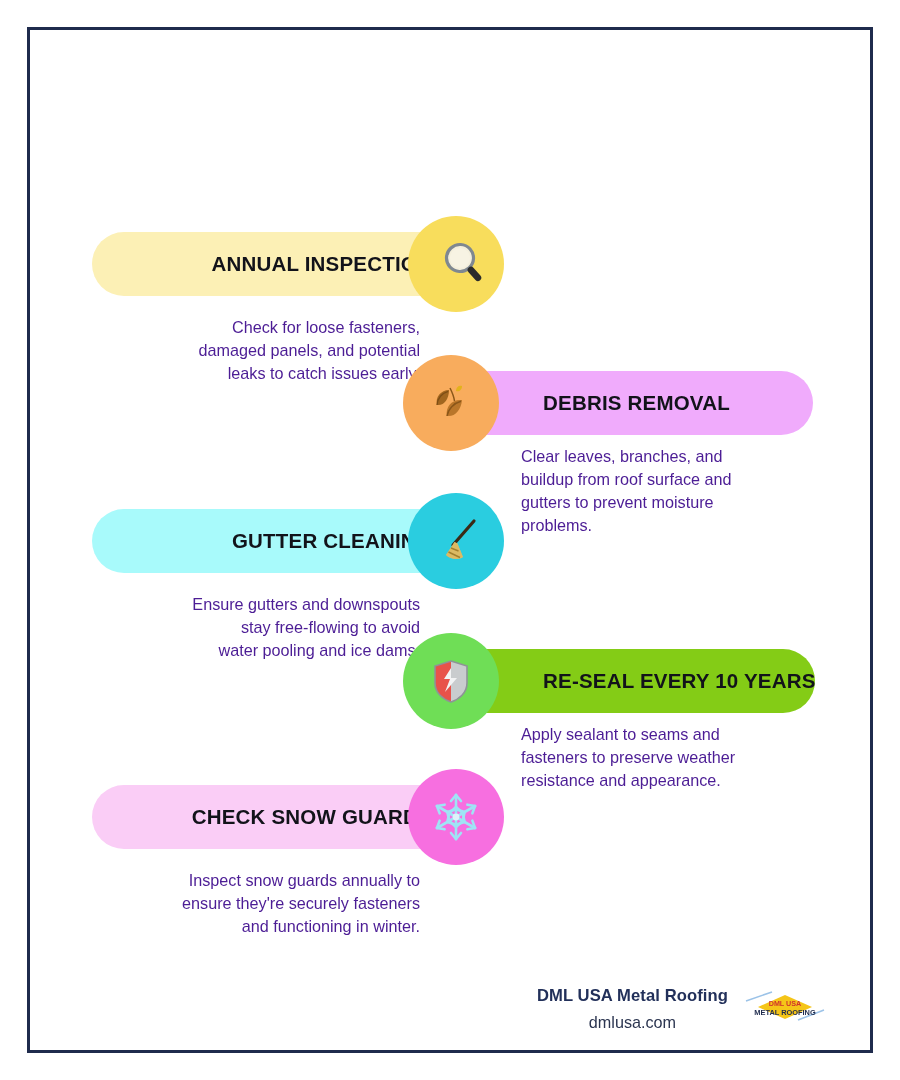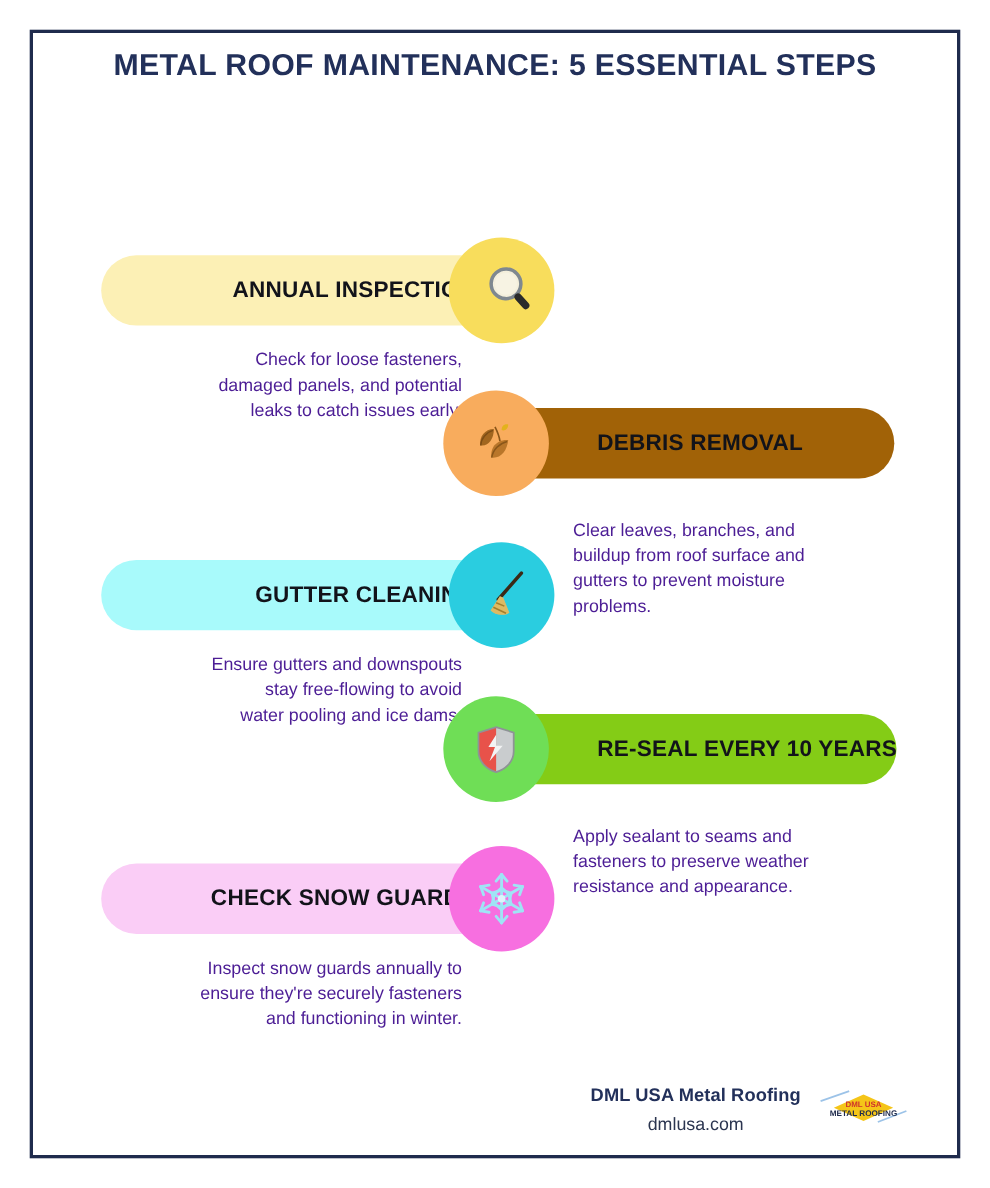--- a/index.html
+++ b/index.html
@@ -93,21 +93,21 @@
   
   .step.left .pill  { left: 0; }
   .step.left .pill-label { margin-left: auto; margin-right: 38px; }
   .step.left .circle { left: 316px; top: -16px; }
   .step.left .desc  { text-align: right; right: 78px; top: 84px; }
 
   
   .step.right .pill  { left: 50px; }
   .step.right .pill-label { margin-left: 90px; }
   .step.right .circle { left: 0; top: -16px; }
-  .step.right .desc  { text-align: left; left: 118px; top: 100px; }
+  .step.right .desc  { text-align: left; left: 118px; top: 74px; }
 
   
   #footer {
     position: absolute;
     right: 172px;
     bottom: 48px;
     text-align: center;
   }
   #brand {
     font-size: 16.6px;
@@ -129,21 +129,20 @@
     height: 46px;
   }
 </style>
 </head>
 <body>
 
 <div id="poster">
   <div id="frame"></div>
 
   <div id="header">
-    <div id="title">METAL ROOF MAINTENANCE: 5 ESSENTIAL STEPS</div>
   </div>
 
   <div class="step left" style="left:92px; top:232px; width:406px;">
     <div class="pill" style="width:378px; background:#fcf0b5;">
       <span class="pill-label">ANNUAL INSPECTION</span>
     </div>
     <div class="circle" style="background:#f8dd5c;">
       <span>
         <svg width="56" height="56" viewBox="0 0 56 56">
           <g transform="rotate(-42 32 22)">
@@ -153,21 +152,21 @@
           </g>
         </svg>
       </span>
     </div>
     <div class="desc" style="width:292px;">Check for loose fasteners,
 damaged panels, and potential
 leaks to catch issues early.</div>
   </div>
 
   <div class="step right" style="left:403px; top:371px; width:410px;">
-    <div class="pill" style="width:360px; background:#a16207;text-align:center;">
+    <div class="pill" style="width:360px; background:#f0abfc;text-align:center;">
       <span class="pill-label">DEBRIS REMOVAL</span>
     </div>
     <div class="circle" style="background:#f8ac5d;">
       <span>
         <svg width="56" height="56" viewBox="0 0 56 56">
           <path d="M14 30 C12 22 18 15 26 15 C26 24 21 31 14 30 Z" fill="#a1661f"></path>
           <path d="M14 30 C14 24 19 18 25.2 16.3" stroke="#7d4d15" stroke-width="1.3" fill="none"></path>
           <path d="M24 41 C22 32 29 24 39 25 C38 35 32 42 24 41 Z" fill="#b9762a"></path>
           <path d="M24 41 C25 34 31 28 38 26.3" stroke="#8a5619" stroke-width="1.4" fill="none"></path>
           <path d="M33 16 C33 12 36 10 39 11 C39 15 36 17 33 16 Z" fill="#e3b21c"></path>

